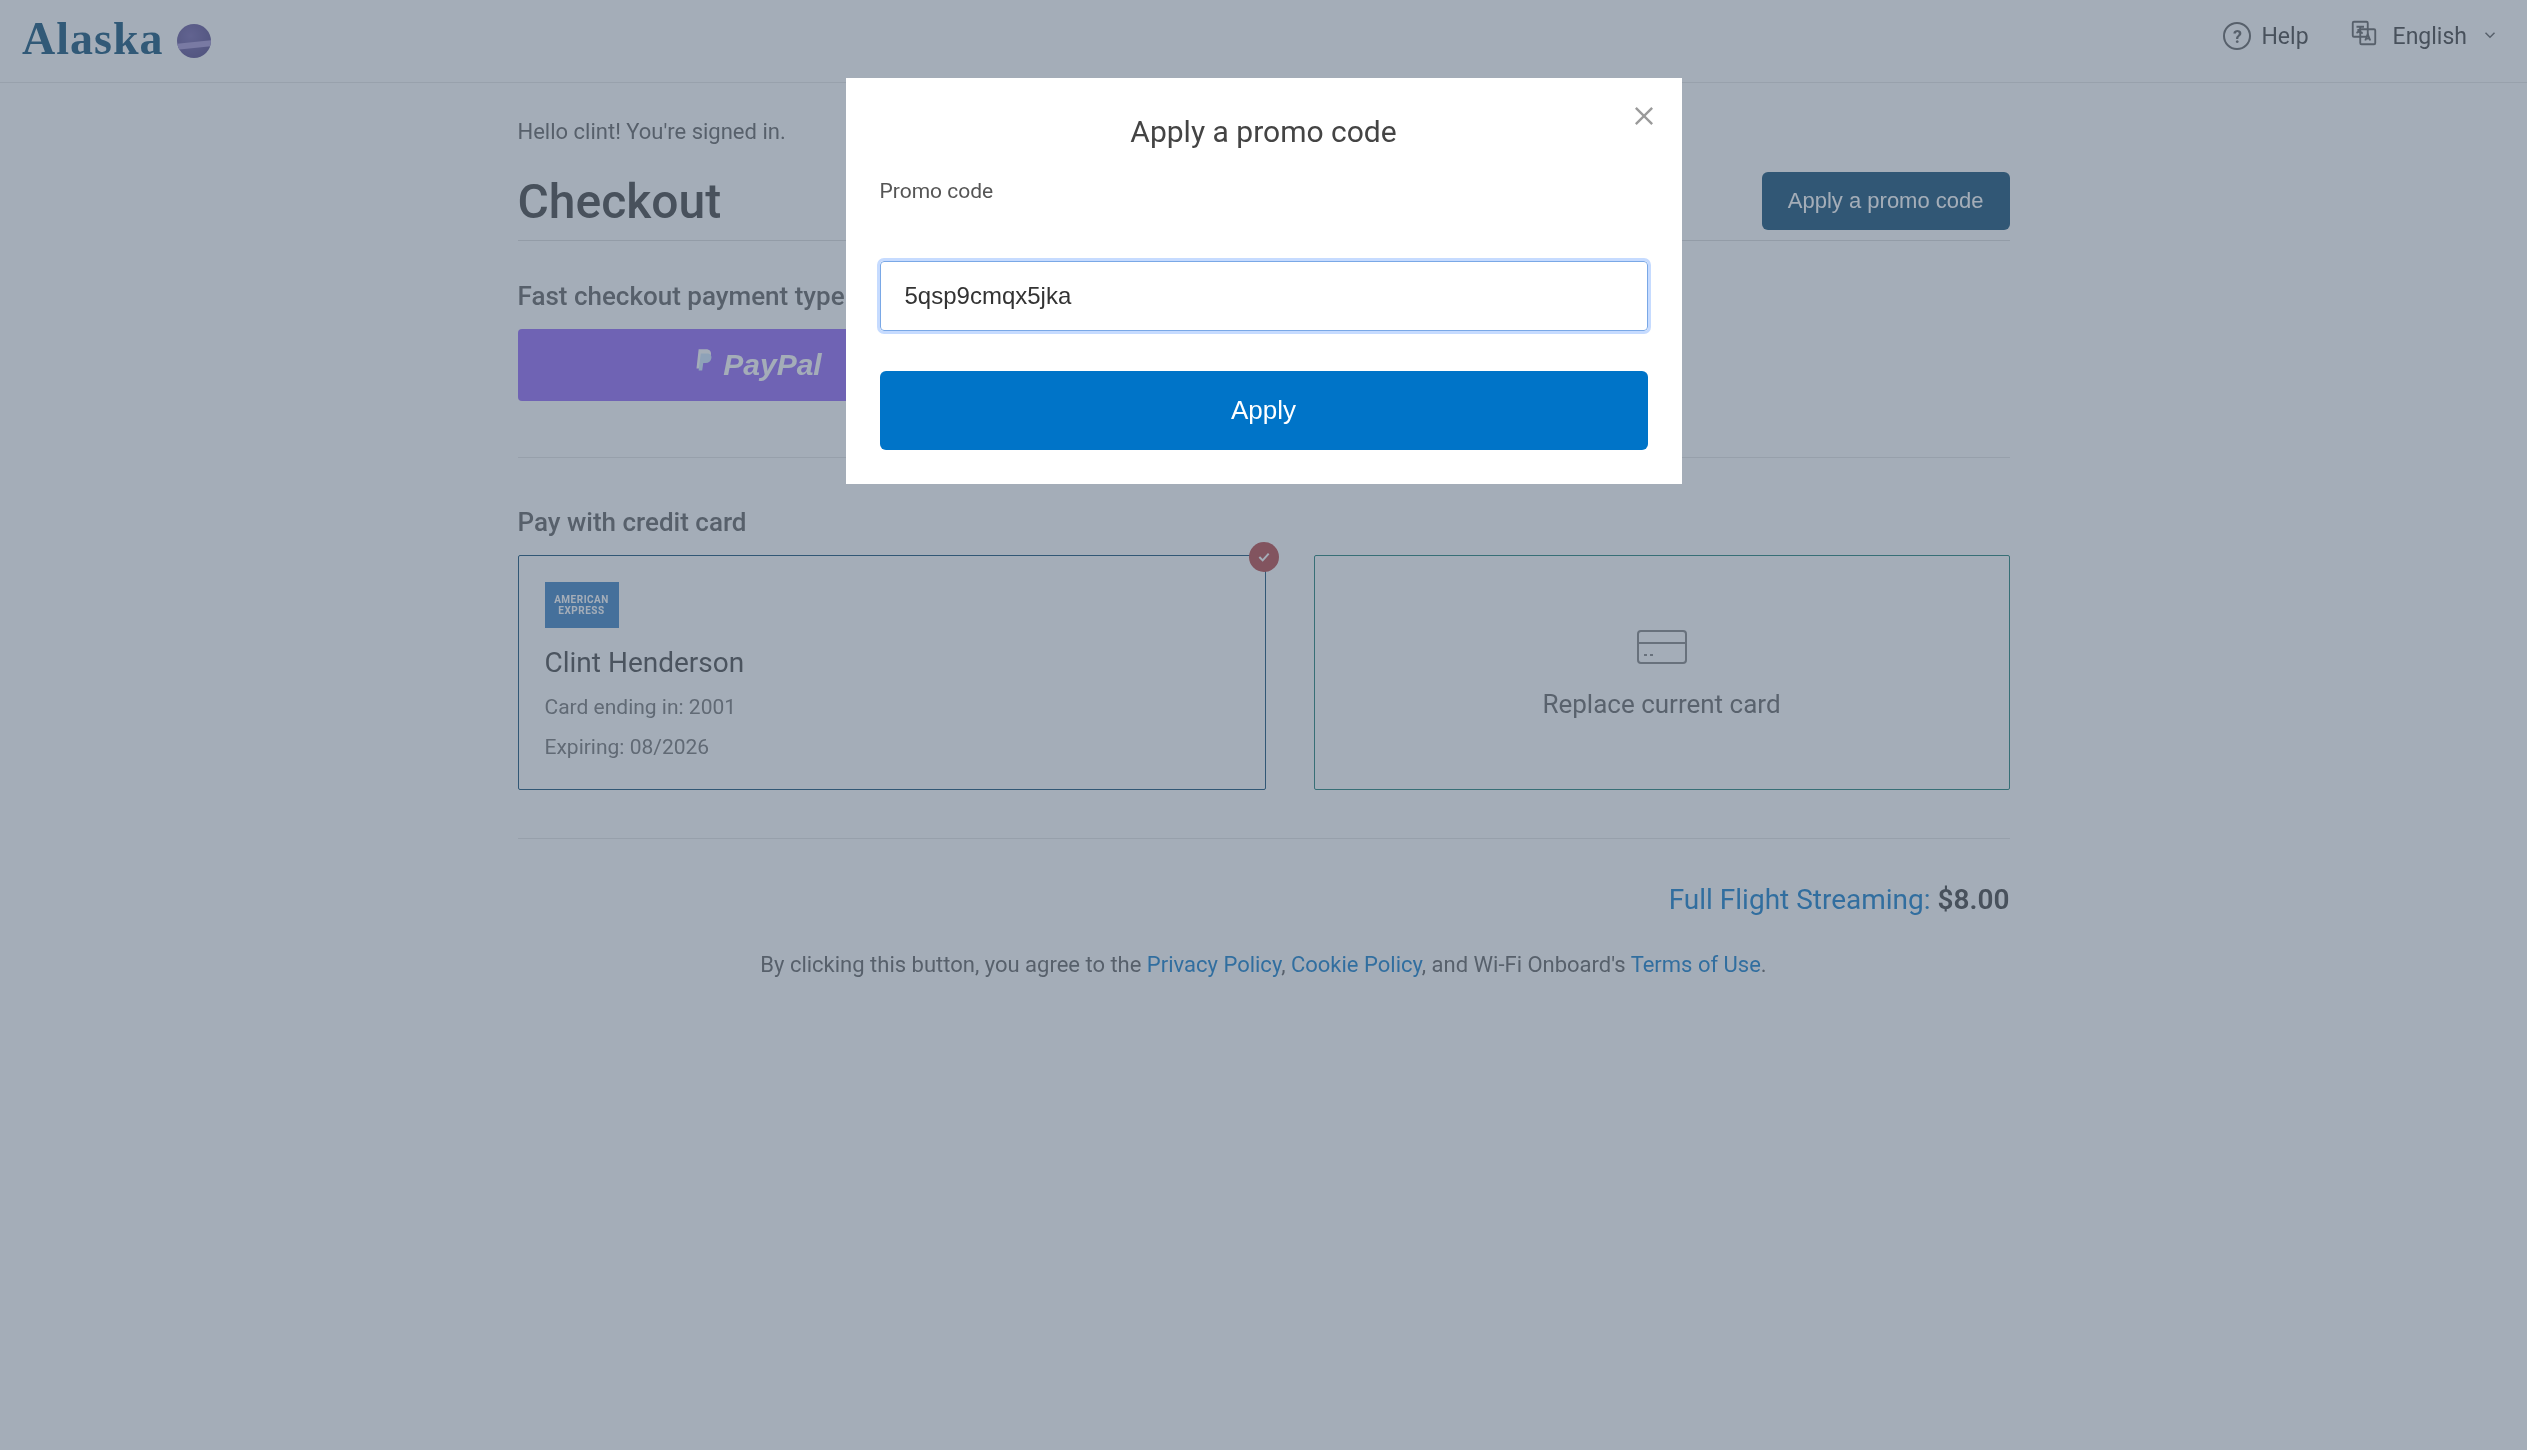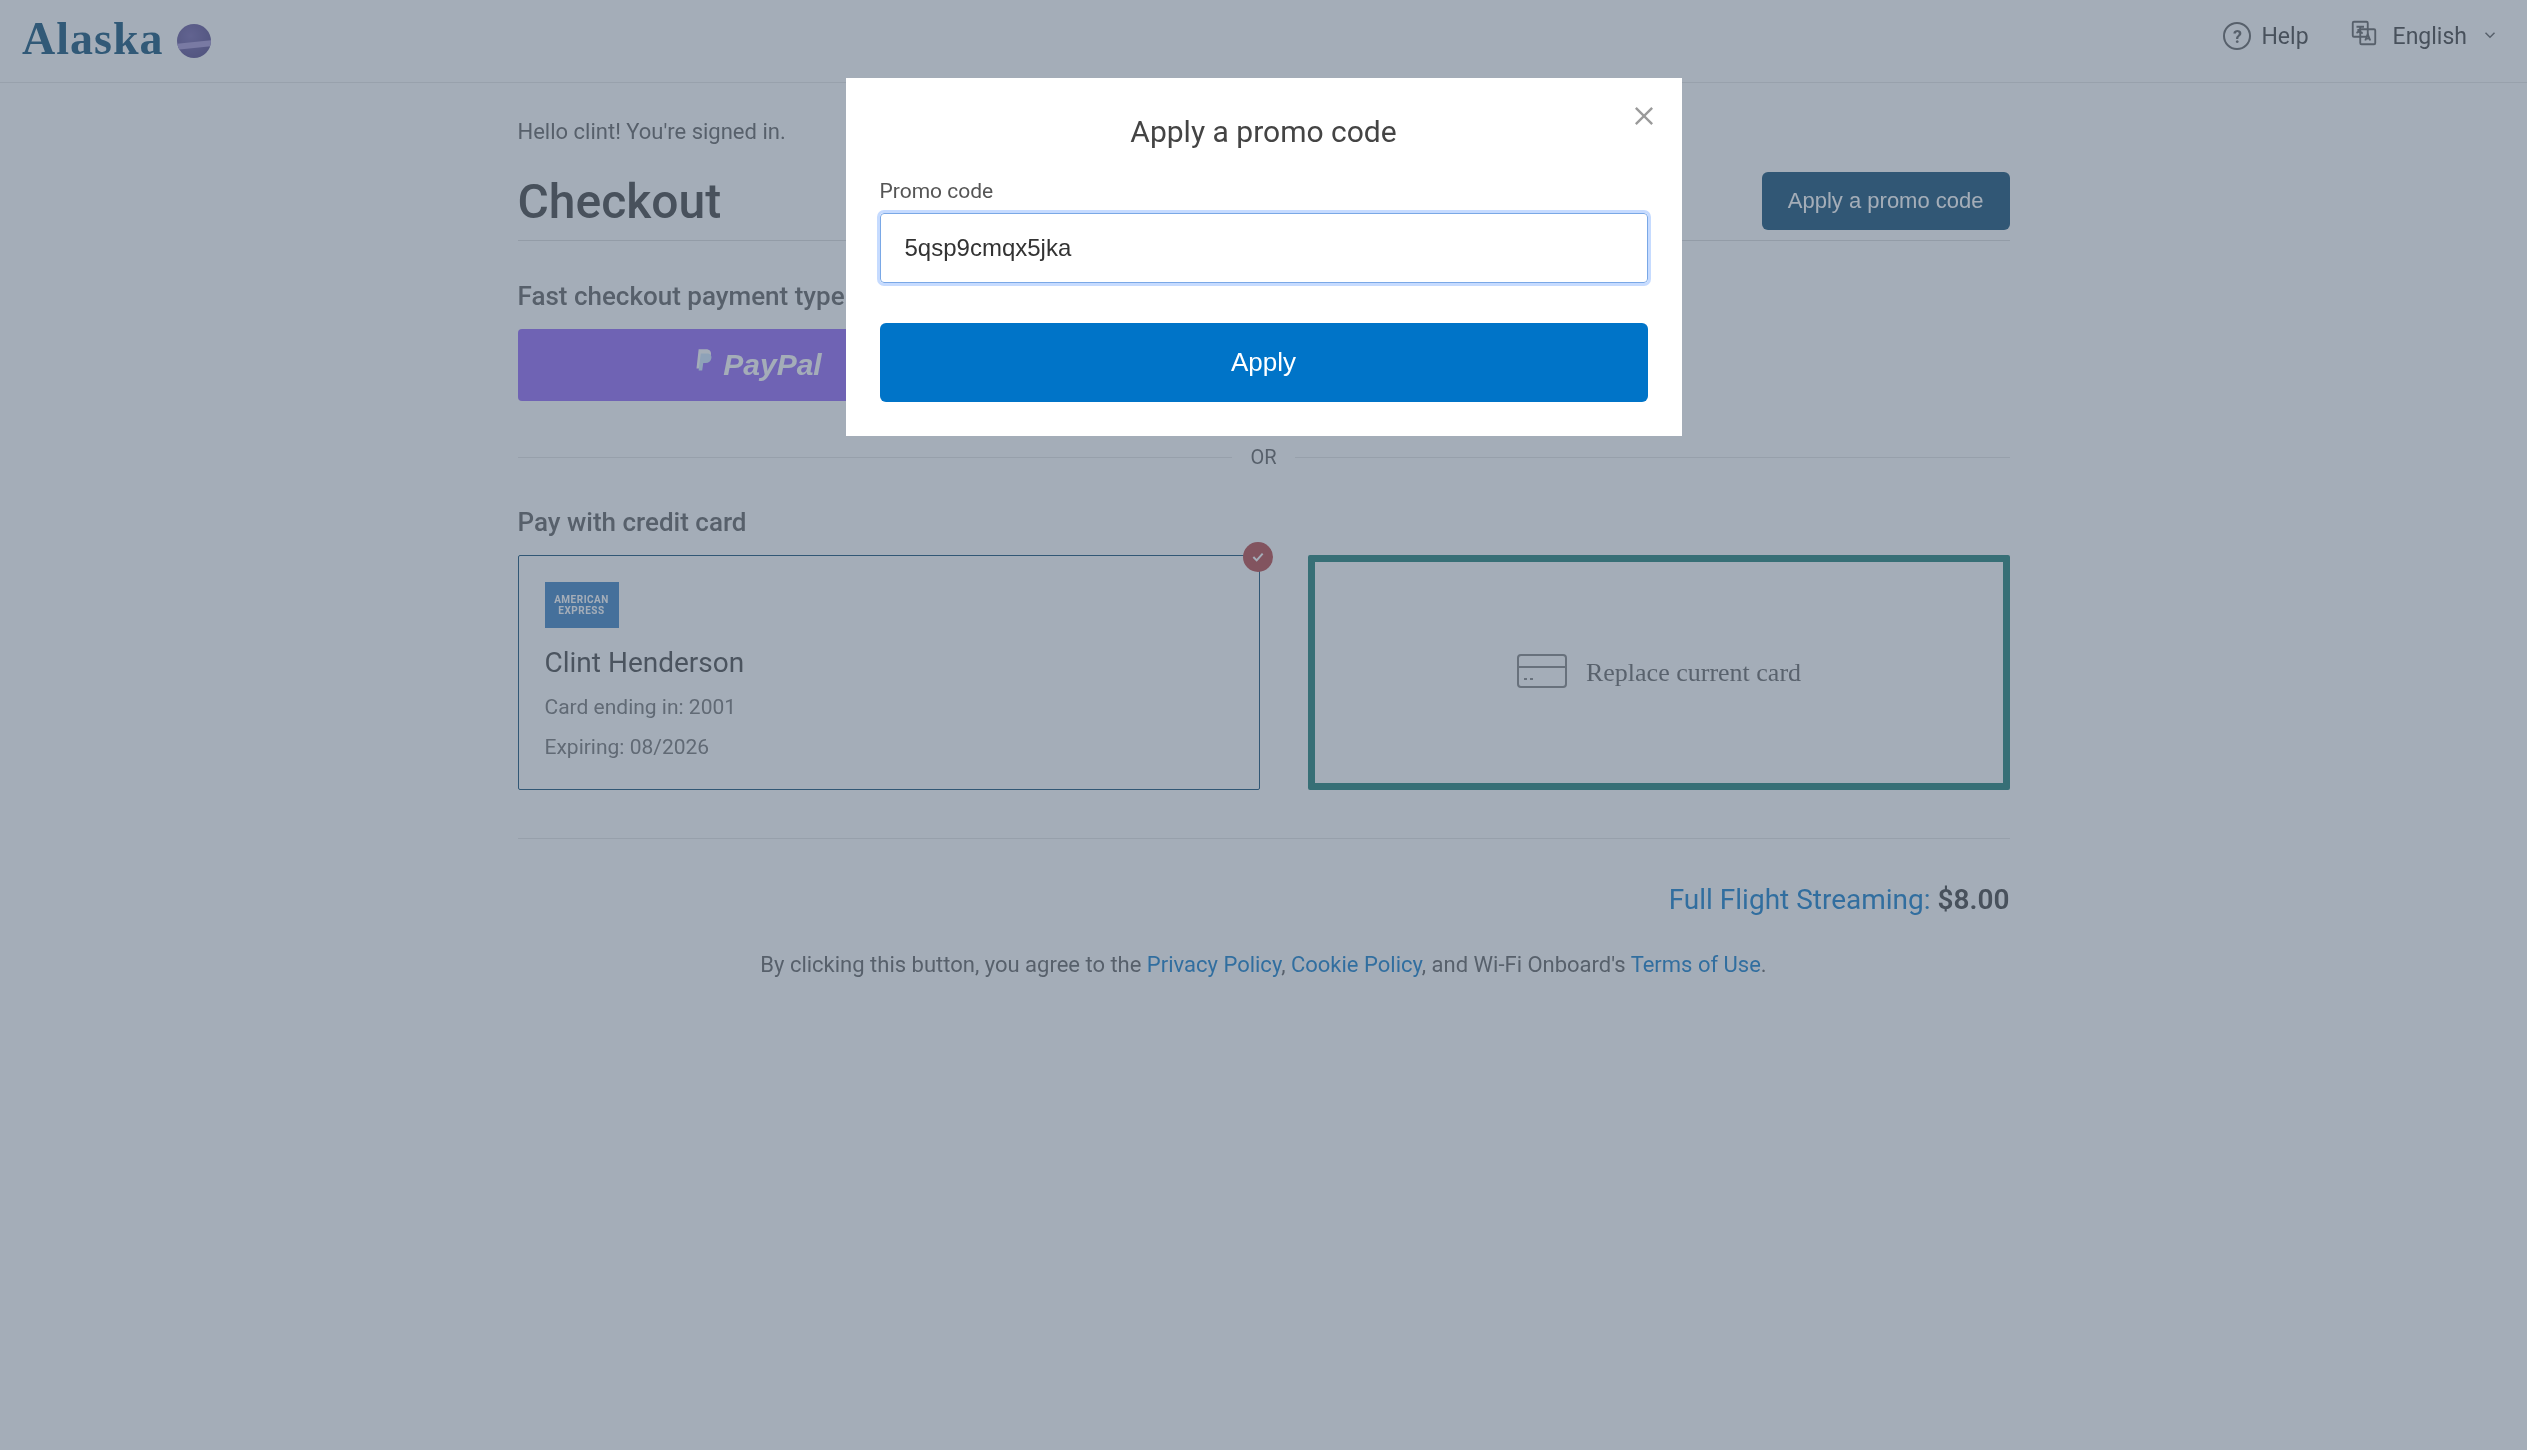--- a/index.html
+++ b/index.html
@@ -108,23 +108,23 @@
   .amex-tag{
     width:74px; height:46px; background:#2d78bf; color:#fff;
     display:flex; flex-direction:column; align-items:center; justify-content:center;
     font-size:10px; line-height:1.1; letter-spacing:0.5px; font-weight:700;
     margin-bottom:18px;
   }
   .card-name{ font-size:28px; color:#3a3a3a; margin-bottom: 6px; }
   .card-line{ font-size:21px; color:#6a6a6a; margin-top:16px;}
 
   .replace-box{
-    flex:1; border:7px solid #0f766e; border-radius:2px;
-    display:flex; flex-direction:row; align-items:center; justify-content:center;
-    gap:18px; color:#5a5a5a; min-height:209px;font-family:Liberation Serif, serif;
+    flex:1; border:1px solid #0f766e; border-radius:2px;
+    display:flex; flex-direction:column; align-items:center; justify-content:center;
+    gap:18px; color:#5a5a5a; min-height:209px;
   }
   .replace-box svg{ width:52px; height:40px; stroke:#7a7a7a; fill:none; stroke-width:2;}
   .replace-label{ font-size:26px; }
 
   .footer-divider{ height:1px; background:#e2e2e2; margin-bottom: 44px;}
   .streaming-line{
     text-align:right; font-size:28px; color:#333; margin-bottom: 36px;
   }
   .streaming-line .link{ color:#0074c8; }
   .streaming-line .price{ font-weight:600; }
@@ -150,20 +150,21 @@
   .modal-close svg{ width:28px; height:28px; stroke:#9a9a9a; stroke-width:2; fill:none;}
   .modal-title{ text-align:center; font-size:30px; color:#444; margin-bottom: 30px;}
   .field-label{ font-size:21px; color:#555; margin-bottom: 10px; }
   .promo-input{
     width:100%; font-size:24px; color:#333;
     padding: 20px 24px;
     border: 1px solid #7aa8e6;
     outline: 3px solid #c6dbff;
     border-radius: 4px;
     margin-bottom: 40px;
+    margin-top: 48px;
   }
   .apply-btn{
     width:100%; background:#0074c8; color:#fff; border:none;
     font-size:26px; font-weight:400; padding: 24px 0; border-radius:6px;
   }
 </style>
 </head>
 <body>
 
 <div class="header">

